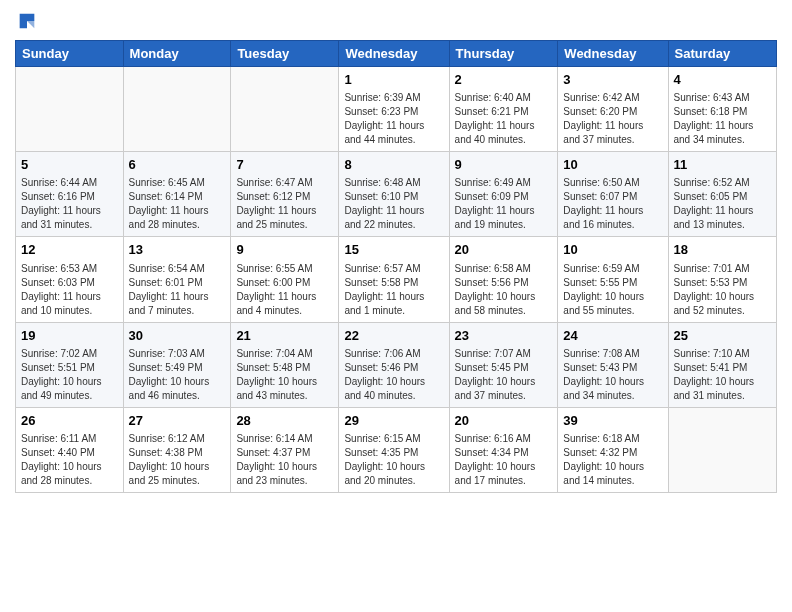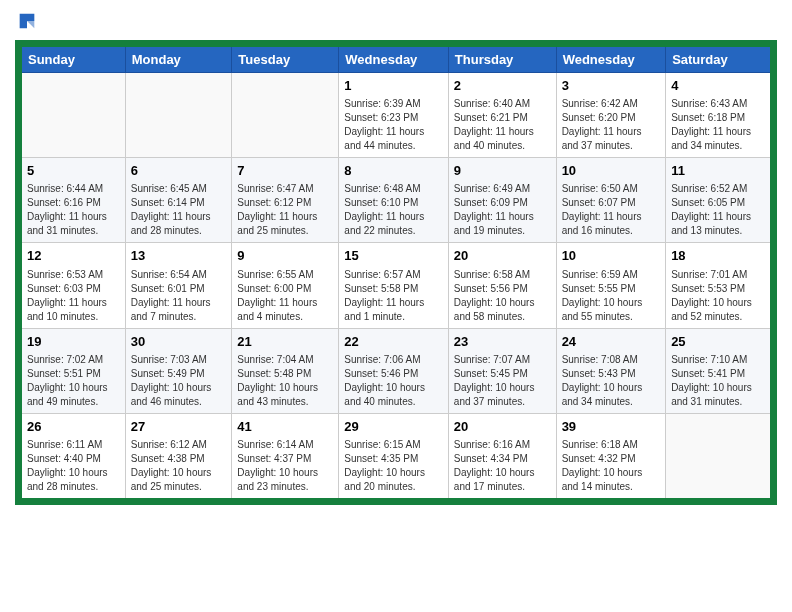--- a/index.html
+++ b/index.html
@@ -43,21 +43,21 @@
       font-weight: bold;
       color: #222;
     }
     .location {
       font-size: 16px;
       color: #444;
     }
     .calendar {
       width: 100%;
       border-collapse: collapse;
-      border: 7px solid #15803d;
+      border: 1px solid #15803d;
     }
     .calendar th {
       background-color: #2566c0;
       color: #fff;
       text-align: left;
       padding: 5px 6px;
       font-size: 13px;
       border: 1px solid #1a4f9e;
     }
     .calendar td {
@@ -237,21 +237,21 @@
         <tr>
           <td>
             <span class="day-number">26</span>
             <div class="day-info">Sunrise: 6:11 AM<br>Sunset: 4:40 PM<br>Daylight: 10 hours<br>and 28 minutes.</div>
           </td>
           <td>
             <span class="day-number">27</span>
             <div class="day-info">Sunrise: 6:12 AM<br>Sunset: 4:38 PM<br>Daylight: 10 hours<br>and 25 minutes.</div>
           </td>
           <td>
-            <span class="day-number">41</span>
+            <span class="day-number">28</span>
             <div class="day-info">Sunrise: 6:14 AM<br>Sunset: 4:37 PM<br>Daylight: 10 hours<br>and 23 minutes.</div>
           </td>
           <td>
             <span class="day-number">29</span>
             <div class="day-info">Sunrise: 6:15 AM<br>Sunset: 4:35 PM<br>Daylight: 10 hours<br>and 20 minutes.</div>
           </td>
           <td>
             <span class="day-number">20</span>
             <div class="day-info">Sunrise: 6:16 AM<br>Sunset: 4:34 PM<br>Daylight: 10 hours<br>and 17 minutes.</div>
           </td>

